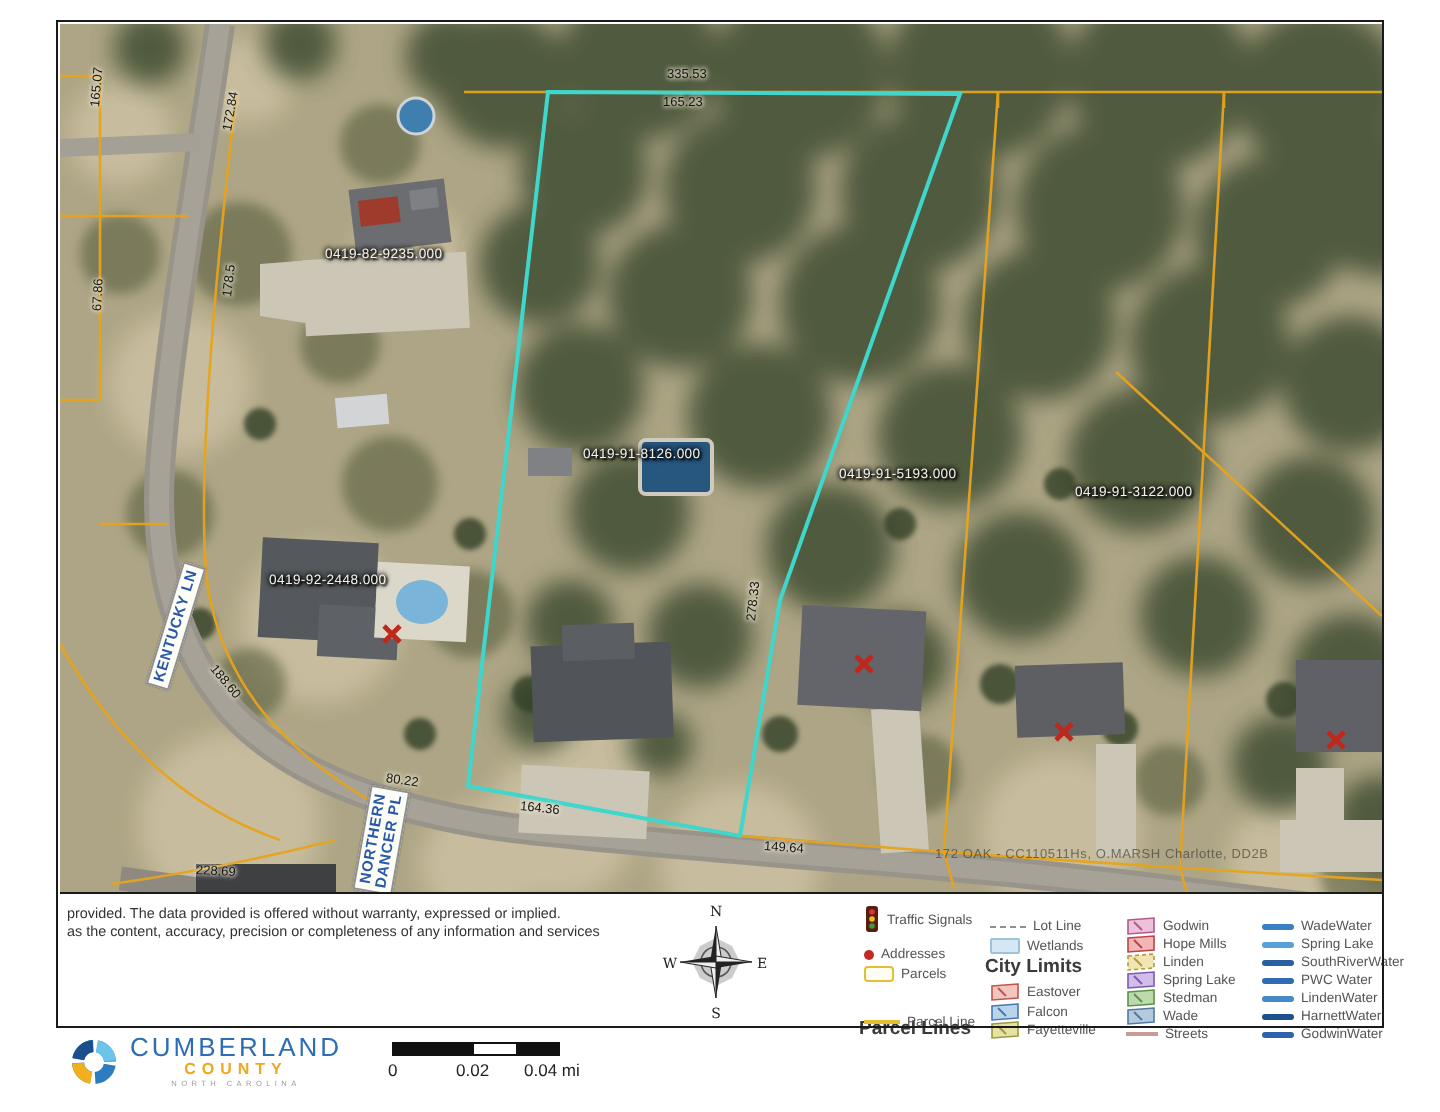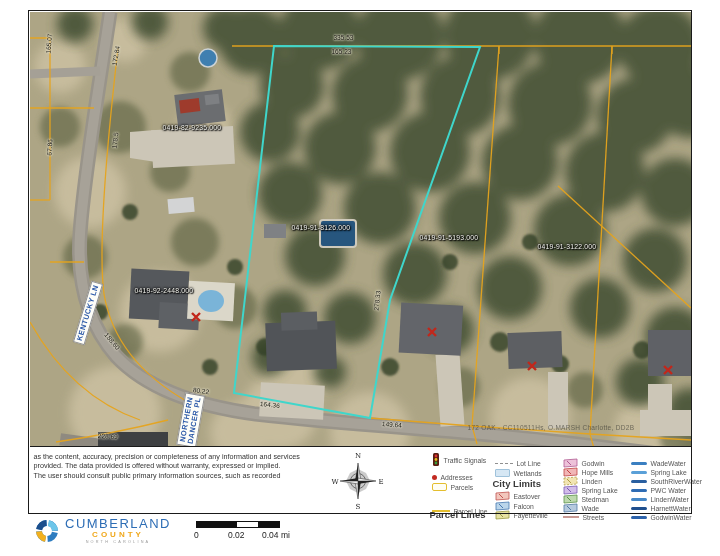--- a/index.html
+++ b/index.html
@@ -256,23 +256,22 @@
       <div>NORTHERN</div>
       <div>DANCER PL</div>
     </div>
 
     <div class="note" style="left:438px;top:412px;">172 OAK - CC110511Hs, O.MARSH Charlotte, DD2B</div>
   </div>
 
   <div class="strip">
 
     <div class="disc">
+      <div>provided. The data provided is offered without warranty, expressed or implied.</div>
       <div>as the content, accuracy, precision or completeness of any information and services</div>
-      <div>provided. The data provided is offered without warranty, expressed or implied.</div>
-      <div>The user should consult public primary information sources, such as recorded</div>
     </div>
 
     <div class="compass">
       <svg width="56" height="62" viewBox="0 0 56 62">
         <g>
           <g fill="#9a9a9a">
             <polygon points="28,20 36,24 40,32 36,40 28,44 20,40 16,32 20,24" opacity=".5"></polygon>
           </g>
           <circle cx="28" cy="32" r="7.5" fill="none" stroke="#555" stroke-width=".8"></circle>
           <polygon points="28,14 25,32 28,32" fill="#222"></polygon>

